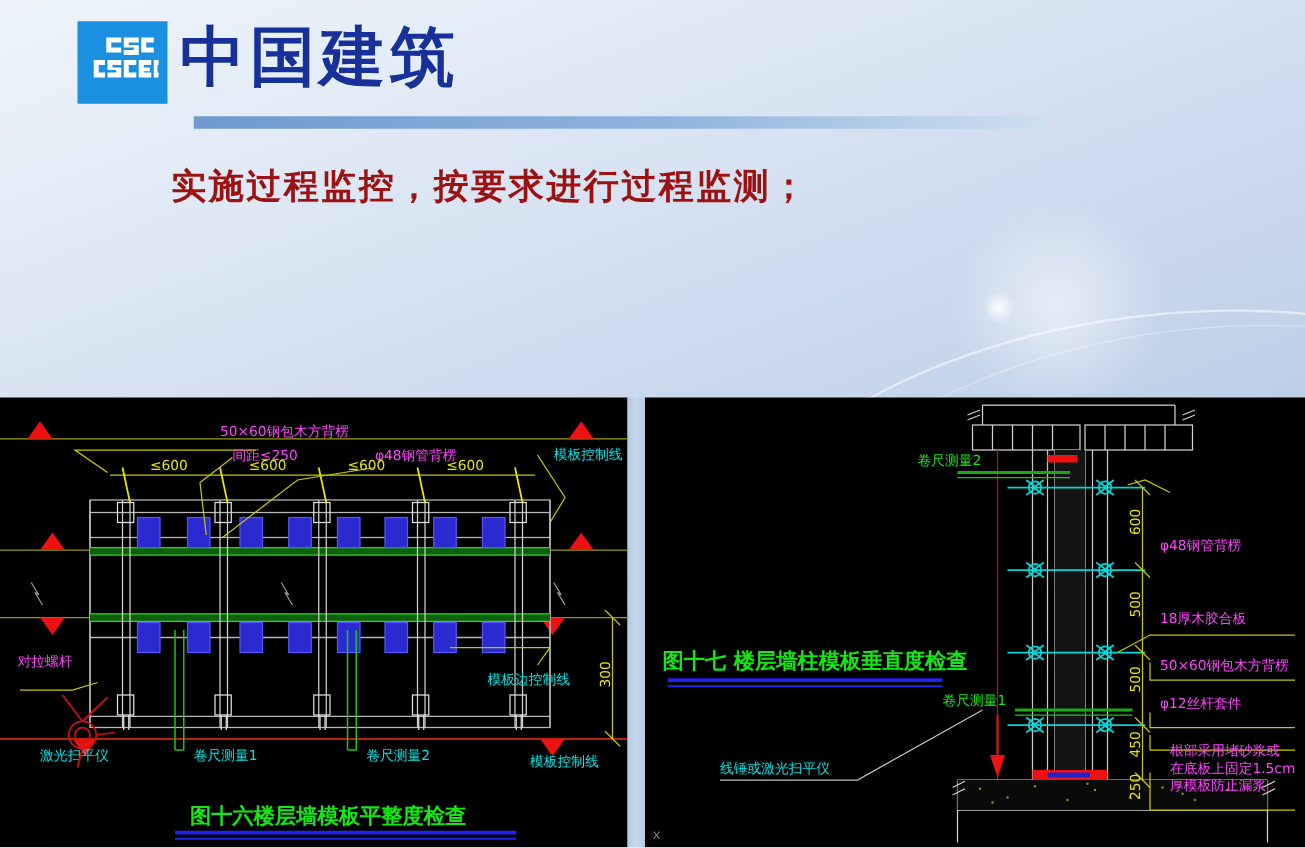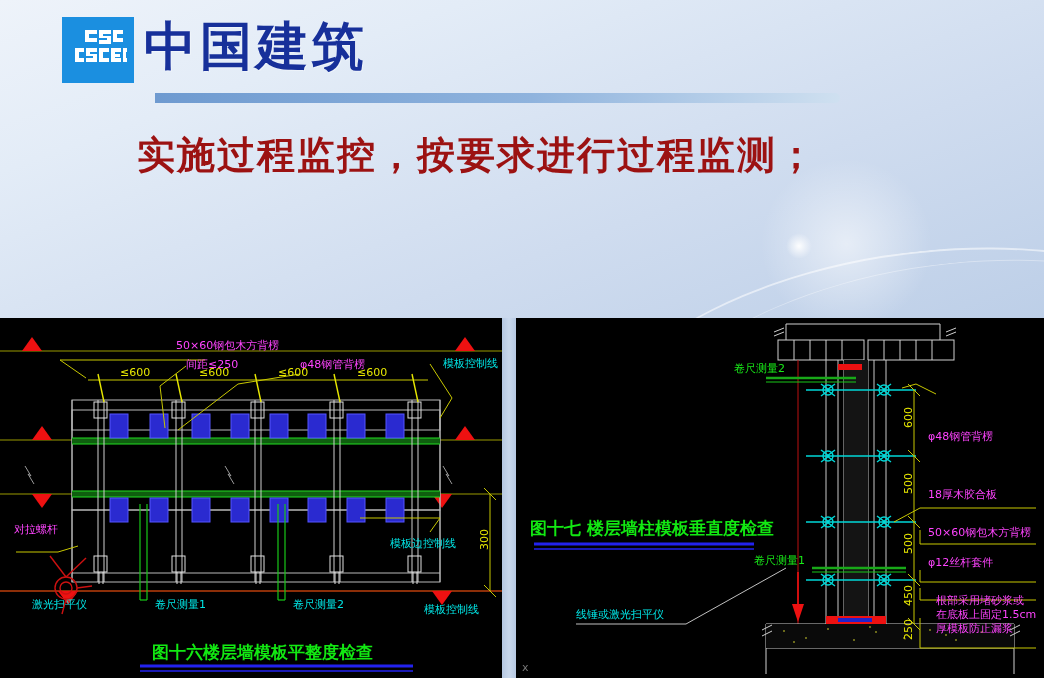--- a/index.html
+++ b/index.html
@@ -50,21 +50,21 @@
     text-shadow:1px 1px 0 rgba(255,255,255,.4);
   }
   .hr-bar{
     position:absolute;left:155px;top:93px;width:685px;height:10px;
     background:linear-gradient(90deg,#6e9ad0 0%,#8fb3dd 55%,#cfe0f0 100%);
     border-radius:0 5px 5px 0;
   }
   .headline{
     position:absolute;left:137px;top:130px;width:780px;
     font-family:"DejaVu Serif","Liberation Serif",serif;
-    font-size:38px;font-weight:bold;color:#9c1212;letter-spacing:2px;
+    font-size:28px;font-weight:bold;color:#9c1212;letter-spacing:2px;
     white-space:nowrap;
   }
 
   
   .cad{
     position:absolute;top:318px;height:360px;background:#000;overflow:hidden;
   }
   #cad-left{left:0;width:502px;}
   #cad-right{left:516px;width:528px;}
   .cad-sep{position:absolute;left:502px;top:318px;width:14px;height:360px;

